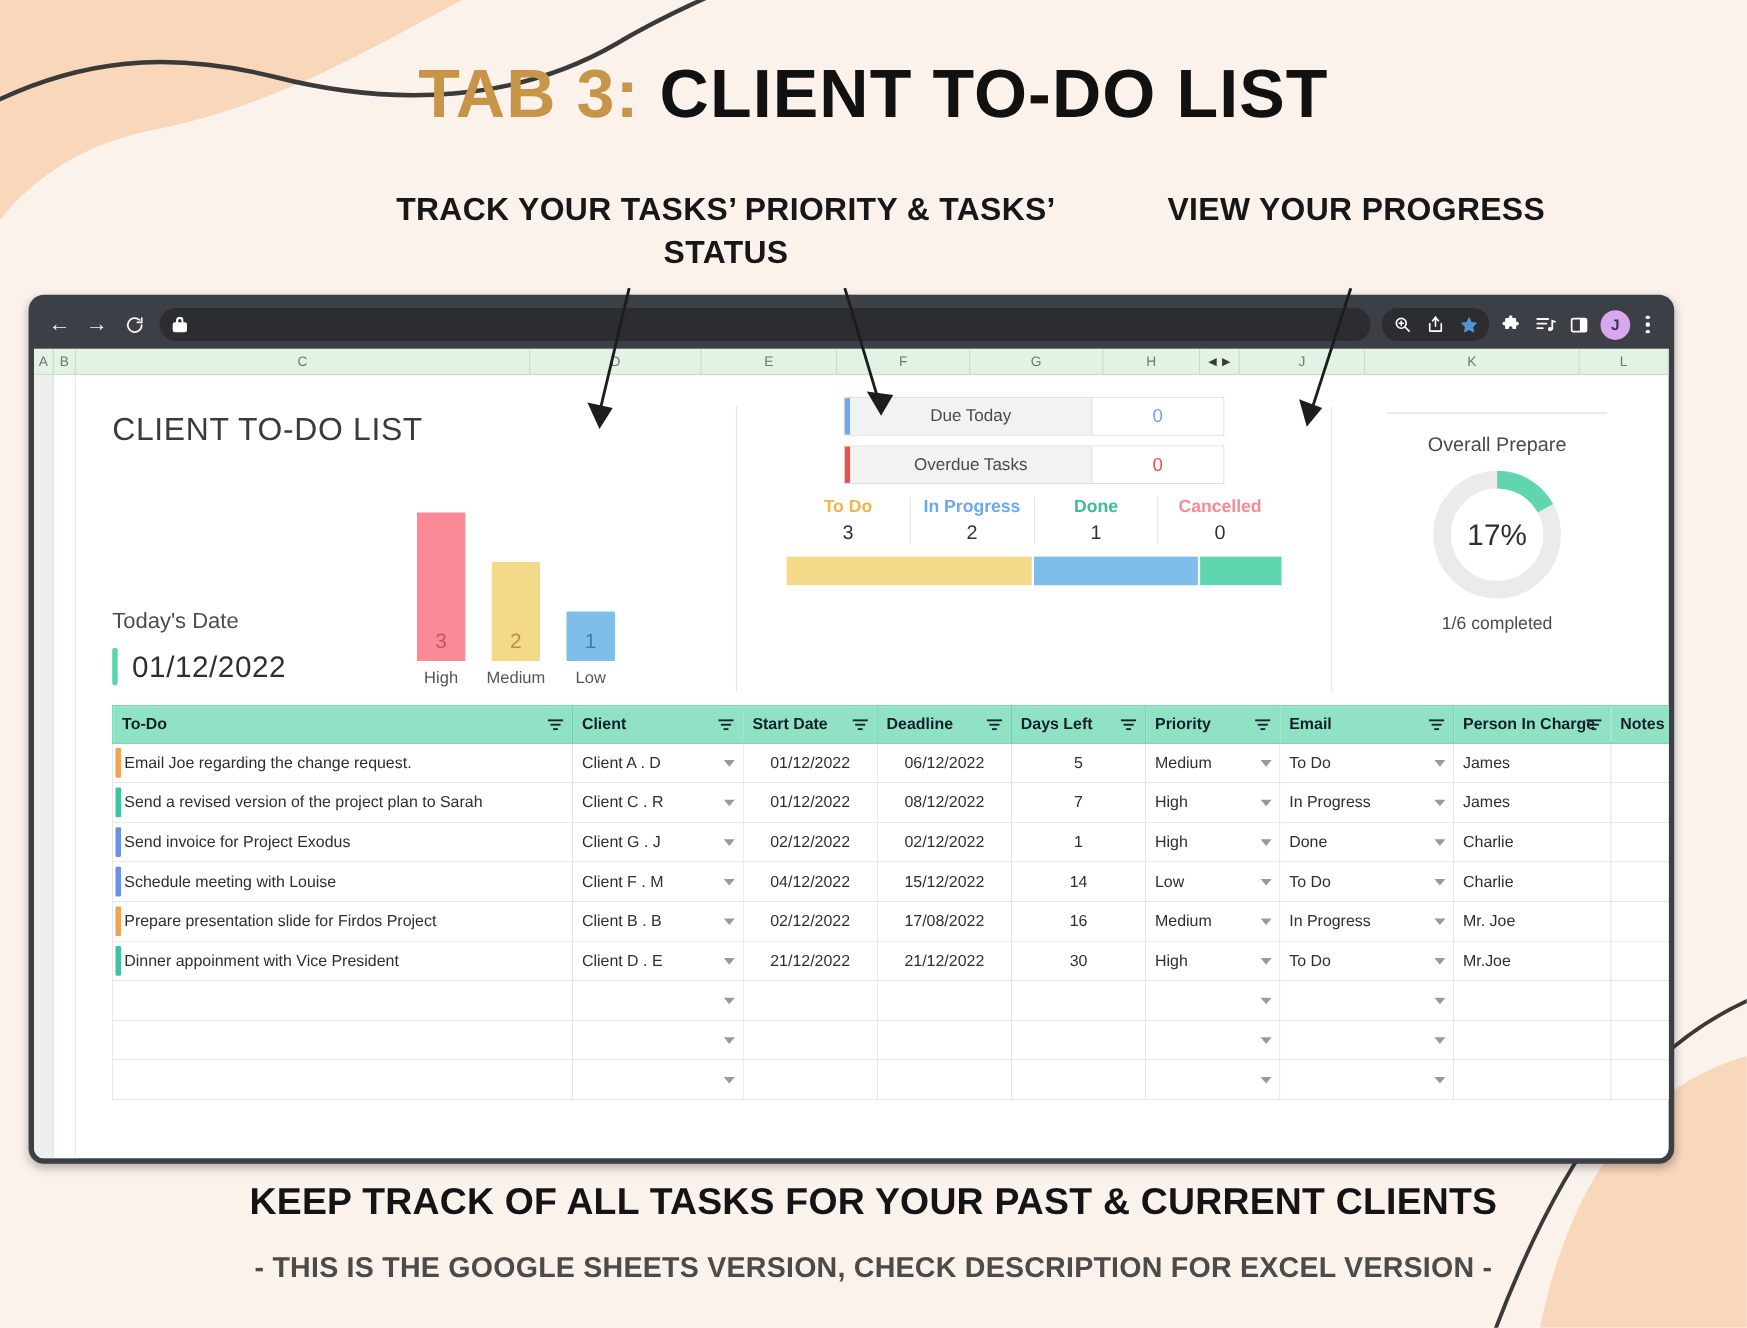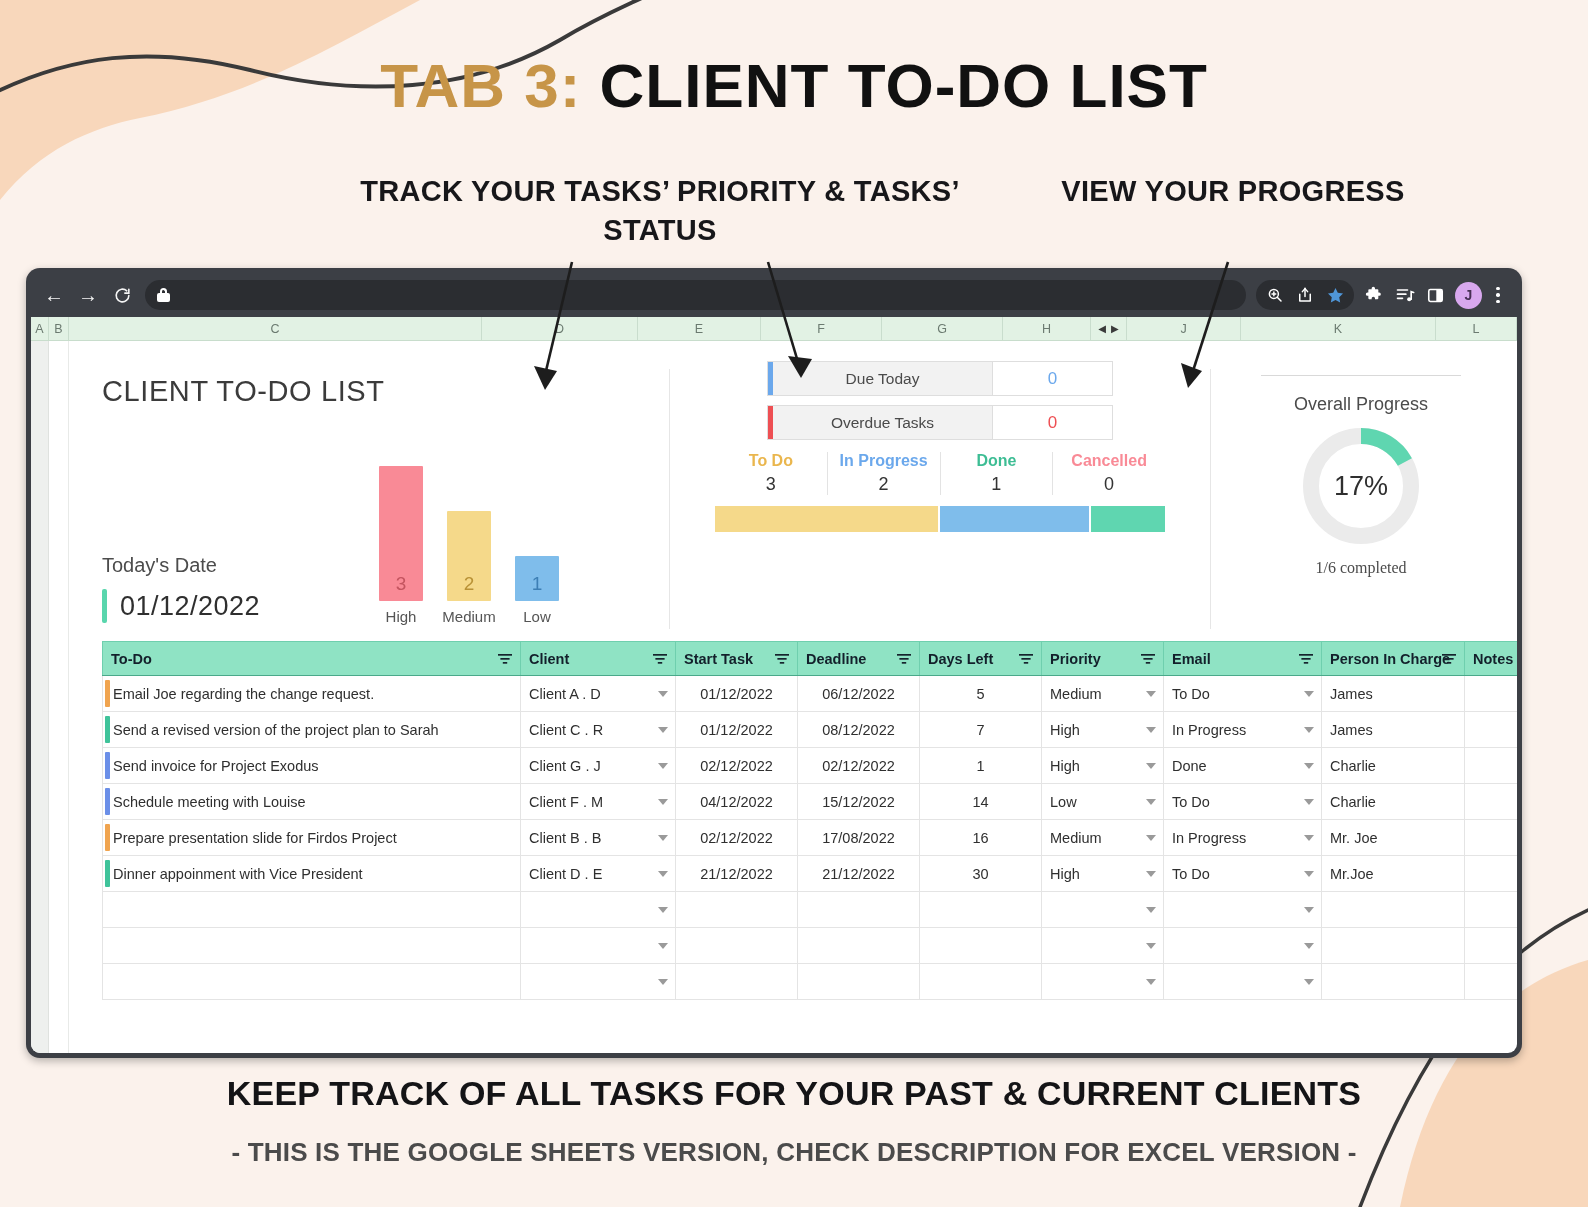--- a/index.html
+++ b/index.html
@@ -129,21 +129,21 @@
   .legend-cell:last-child { border-right: none; }
   .legend-name { font-size: 16px; font-weight: 600; }
   .legend-num { font-size: 18px; color: #333; margin-top: 4px; }
   .stackbar { display: flex; height: 26px; width: 450px; margin: 11px auto 0 auto; gap: 2px; }
 
   .prog-rule { width: 200px; height: 1px; background: #d9d9d9; margin: 20px auto 0 auto; }
   .prog-title { text-align: center; font-size: 18px; color: #4b4b4b; margin-top: 18px; }
   .donut-wrap { position: relative; width: 124px; height: 124px; margin: 9px auto 0 auto; }
   .donut-center { position: absolute; inset: 0; display: flex; align-items: center; justify-content: center;
                   font-size: 27px; color: #2f2f2f; }
-  .prog-sub { text-align: center; font-size: 16px; color: #4b4b4b; margin-top: 11px; font-family: Liberation Serif, serif; }
+  .prog-sub { text-align: center; font-size: 16px; color: #4b4b4b; margin-top: 11px; }
 
   
   .table-zone { flex: 1 1 auto; padding: 0 0 0 33px; min-height: 0; }
   table.todo { border-collapse: collapse; width: 1424px; table-layout: fixed; }
   table.todo th {
     background: #8fe3c4; color: #13202b; font-size: 14.5px; font-weight: 700;
     text-align: left; height: 34px; padding: 0 8px;
     border-right: 1px solid #6fcfae; border-top: 1px solid #6fcfae; border-bottom: 1px solid #4aa98a;
     position: relative; vertical-align: middle; margin-top: 32px;
   }
@@ -347,21 +347,21 @@
                 <div style="flex: 3 1 0px; background: rgb(245, 217, 138);"></div>
                 <div style="flex: 2 1 0px; background: rgb(127, 189, 235);"></div>
                 <div style="flex: 1 1 0px; background: rgb(95, 214, 176);"></div>
               </div>
           </div>
 
           <div class="dash-divider"></div>
 
           <div class="dash-right">
             <div class="prog-rule"></div>
-            <div class="prog-title">Overall Progress</div>
+            <div class="prog-title">Overall Prepare</div>
             <div class="donut-wrap">
               <svg width="124" height="124" viewBox="0 0 124 124">
                 <circle cx="62" cy="62" r="50" fill="none" stroke="#ebebeb" stroke-width="16"></circle>
                 <circle id="donut-arc" cx="62" cy="62" r="50" fill="none" stroke="#5fd6b0" stroke-width="16" transform="rotate(-90 62 62)" stroke-dasharray="53.41 314.16"></circle>
               </svg>
               <div class="donut-center">17%</div>
             </div>
             <div class="prog-sub">1/6 completed</div>
           </div>
         </div>
@@ -384,21 +384,21 @@
                   <th><span>To-Do</span><svg class="filt" width="14" height="12" viewBox="0 0 14 12">
                       <rect x="0" y="1" width="14" height="1.7" fill="#16242e"></rect>
                       <rect x="2.4" y="5" width="9.2" height="1.7" fill="#16242e"></rect>
                       <rect x="4.8" y="9" width="4.4" height="1.7" fill="#16242e"></rect>
                     </svg></th>
                   <th><span>Client</span><svg class="filt" width="14" height="12" viewBox="0 0 14 12">
                       <rect x="0" y="1" width="14" height="1.7" fill="#16242e"></rect>
                       <rect x="2.4" y="5" width="9.2" height="1.7" fill="#16242e"></rect>
                       <rect x="4.8" y="9" width="4.4" height="1.7" fill="#16242e"></rect>
                     </svg></th>
-                  <th><span>Start Task</span><svg class="filt" width="14" height="12" viewBox="0 0 14 12">
+                  <th><span>Start Date</span><svg class="filt" width="14" height="12" viewBox="0 0 14 12">
                       <rect x="0" y="1" width="14" height="1.7" fill="#16242e"></rect>
                       <rect x="2.4" y="5" width="9.2" height="1.7" fill="#16242e"></rect>
                       <rect x="4.8" y="9" width="4.4" height="1.7" fill="#16242e"></rect>
                     </svg></th>
                   <th><span>Deadline</span><svg class="filt" width="14" height="12" viewBox="0 0 14 12">
                       <rect x="0" y="1" width="14" height="1.7" fill="#16242e"></rect>
                       <rect x="2.4" y="5" width="9.2" height="1.7" fill="#16242e"></rect>
                       <rect x="4.8" y="9" width="4.4" height="1.7" fill="#16242e"></rect>
                     </svg></th>
                   <th><span>Days Left</span><svg class="filt" width="14" height="12" viewBox="0 0 14 12">

